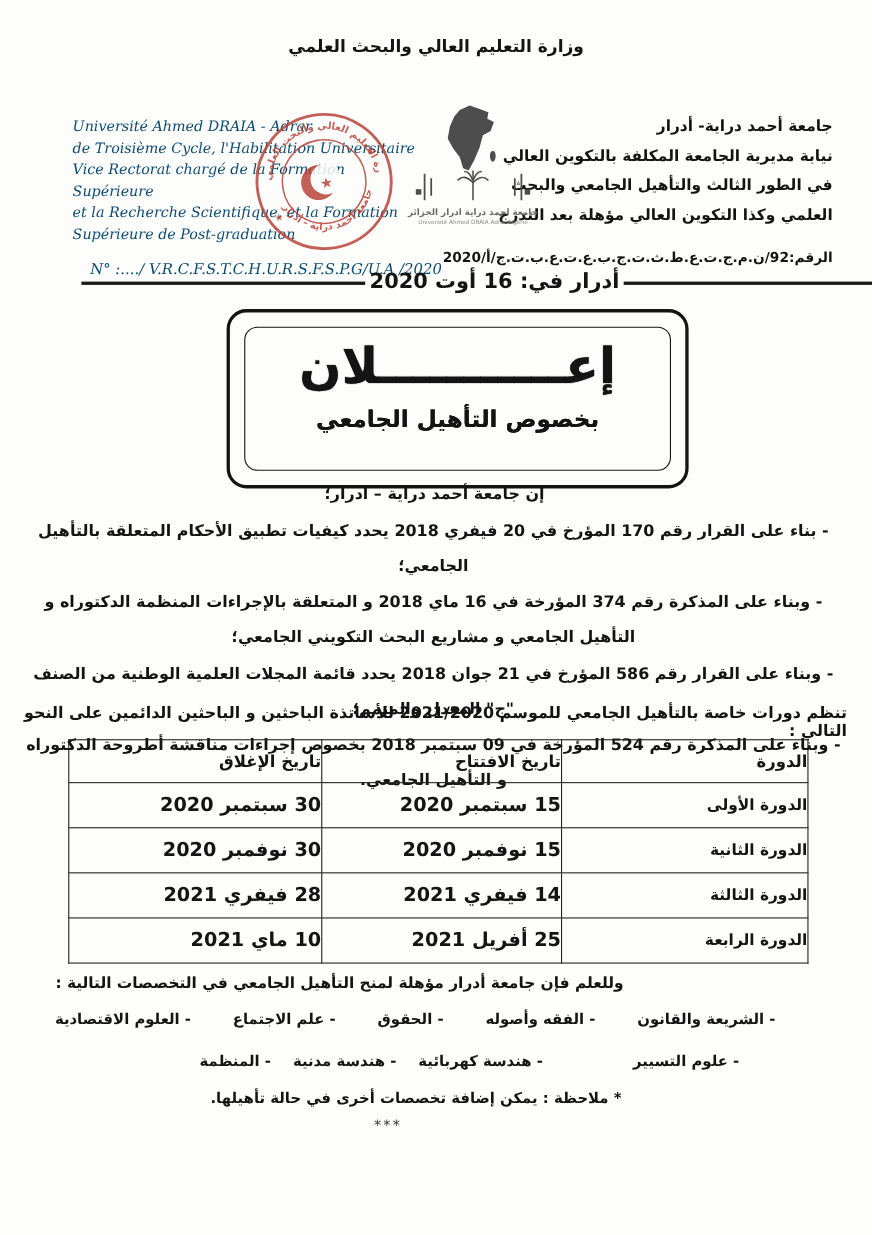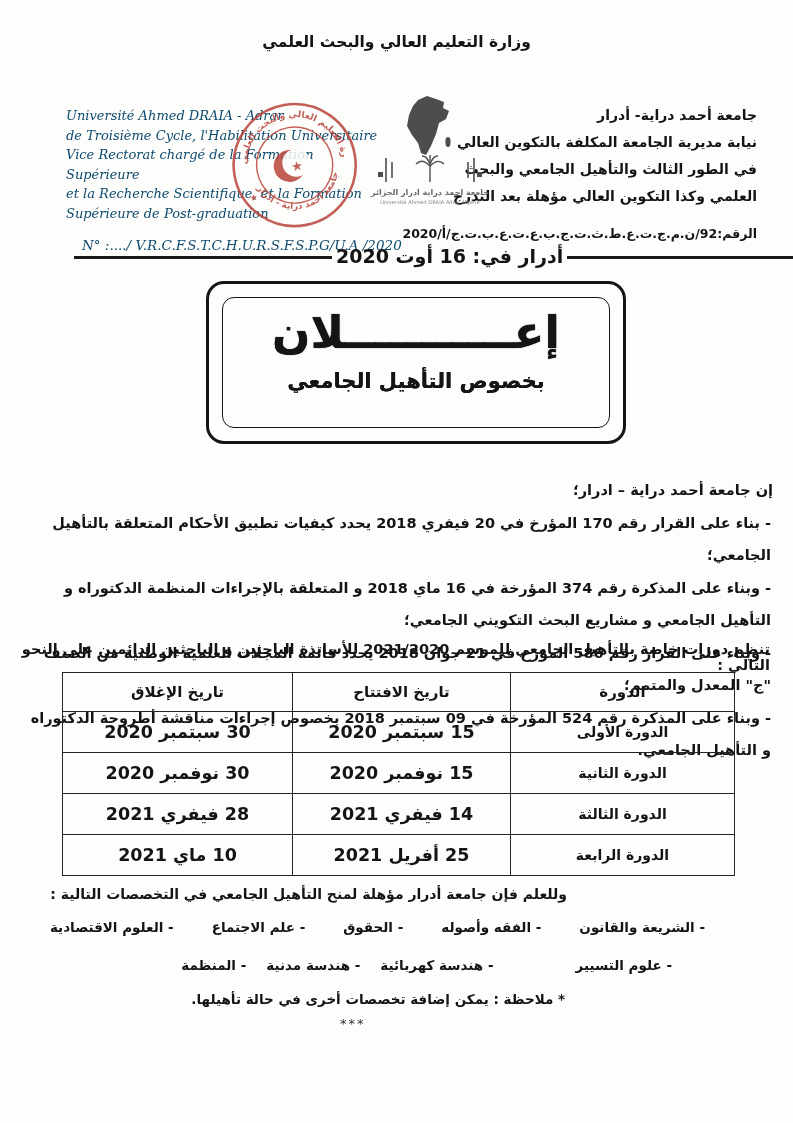--- a/index.html
+++ b/index.html
@@ -68,36 +68,36 @@
     font-size:45px;font-weight:bold;line-height:66px;margin-top:2px;
     text-shadow:0 0 1px #000;
   }
   .title-sub{
     font-size:21px;font-weight:bold;margin-top:3px;
     text-shadow:0 0 .6px #000;
   }
   
   .body-block{
     position:absolute;top:434px;right:20px;width:756px;
-    direction:rtl;text-align:right;
-    font-weight:bold;font-size:14.5px;line-height:32.5px;margin-top:40px;
+    direction:rtl;text-align:center;
+    font-weight:bold;font-size:14.5px;line-height:32.5px;
   }
   .clause{padding-right:2px;}
   .table-intro{
     position:absolute;top:641px;right:23px;width:760px;
     direction:rtl;text-align:right;font-weight:bold;font-size:14.5px;
   }
   
   .sessions-table{
     position:absolute;top:672px;left:62px;
     border-collapse:collapse;direction:rtl;
     font-weight:bold;table-layout:fixed;
   }
   .sessions-table th,.sessions-table td{
-    border:1.7px solid #242424;text-align:center;padding:0;
+    border:1.7px solid #242424;text-align:right;padding:0;
   }
   .sessions-table th{height:38px;font-size:15px;}
   .col-session{width:224px;}
   .col-open{width:218px;}
   .col-close{width:230px;}
   .cell-session{height:40px;font-size:14px;}
   .cell-date{font-size:17.5px;}
   
   .eligibility-intro{
     position:absolute;top:886px;right:226px;

